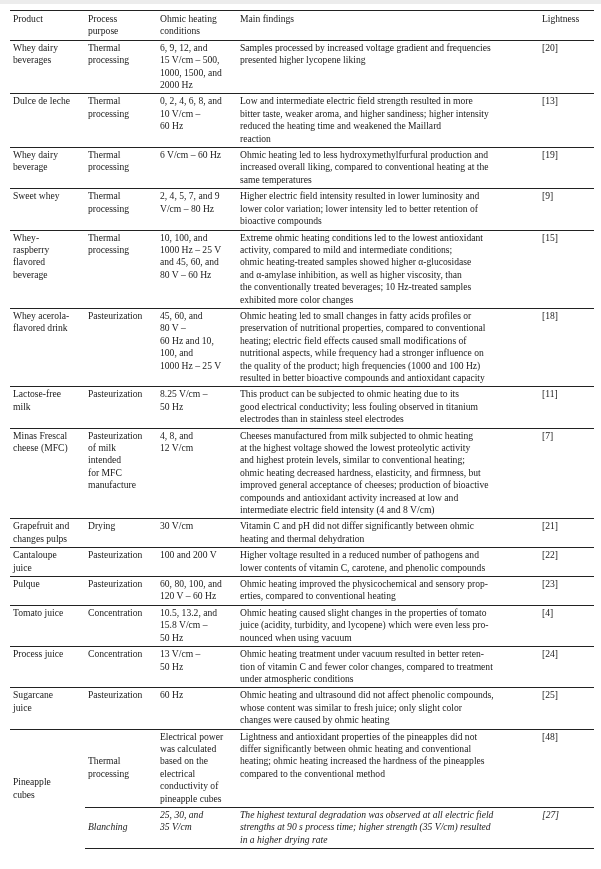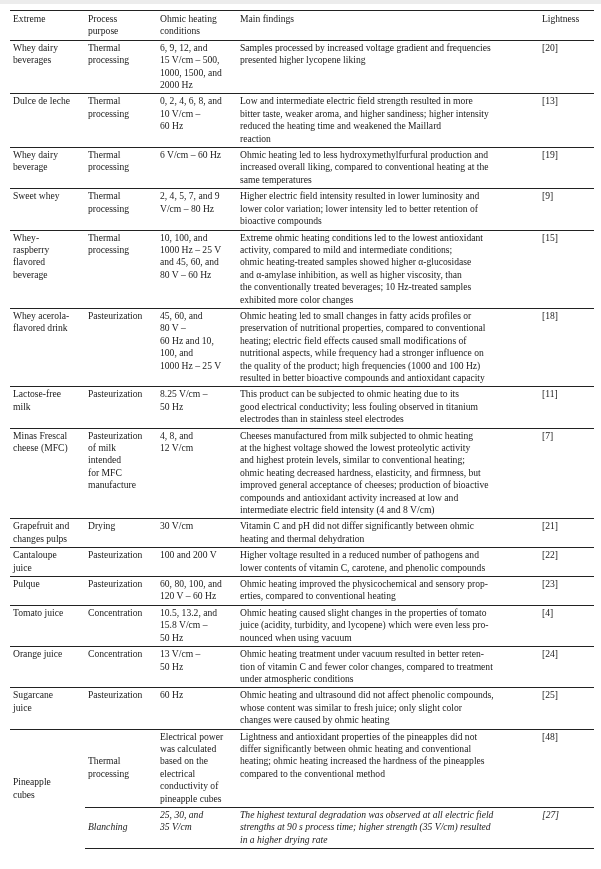--- a/index.html
+++ b/index.html
@@ -26,21 +26,21 @@
 <table>
   <colgroup>
       <col class="c1">
       <col class="c2">
       <col class="c3">
       <col class="c4">
       <col class="c5">
     </colgroup>
   <thead>
     <tr>
-      <th class="ml">Extreme</th>
+      <th class="ml">Product</th>
       <th class="ml">Process
 purpose</th>
       <th class="ml">Ohmic heating
 conditions</th>
       <th class="ml">Main findings</th>
       <th class="ml">Lightness</th>
     </tr>
   </thead>
   <tbody id="tbody">
     <tr class="rowsep">
@@ -189,21 +189,21 @@
         <td class="ml">Concentration</td>
         <td class="ml">10.5, 13.2, and
 15.8 V/cm –
 50 Hz</td>
         <td class="ml">Ohmic heating caused slight changes in the properties of tomato
 juice (acidity, turbidity, and lycopene) which were even less pro-
 nounced when using vacuum</td>
         <td class="ml">[4]</td>
       </tr>
       <tr class="rowsep">
-        <td class="ml">Orange juice</td>
+        <td class="ml">Process juice</td>
         <td class="ml">Concentration</td>
         <td class="ml">13 V/cm –
 50 Hz</td>
         <td class="ml">Ohmic heating treatment under vacuum resulted in better reten-
 tion of vitamin C and fewer color changes, compared to treatment
 under atmospheric conditions</td>
         <td class="ml">[24]</td>
       </tr>
       <tr class="rowsep">
         <td class="ml">Sugarcane

